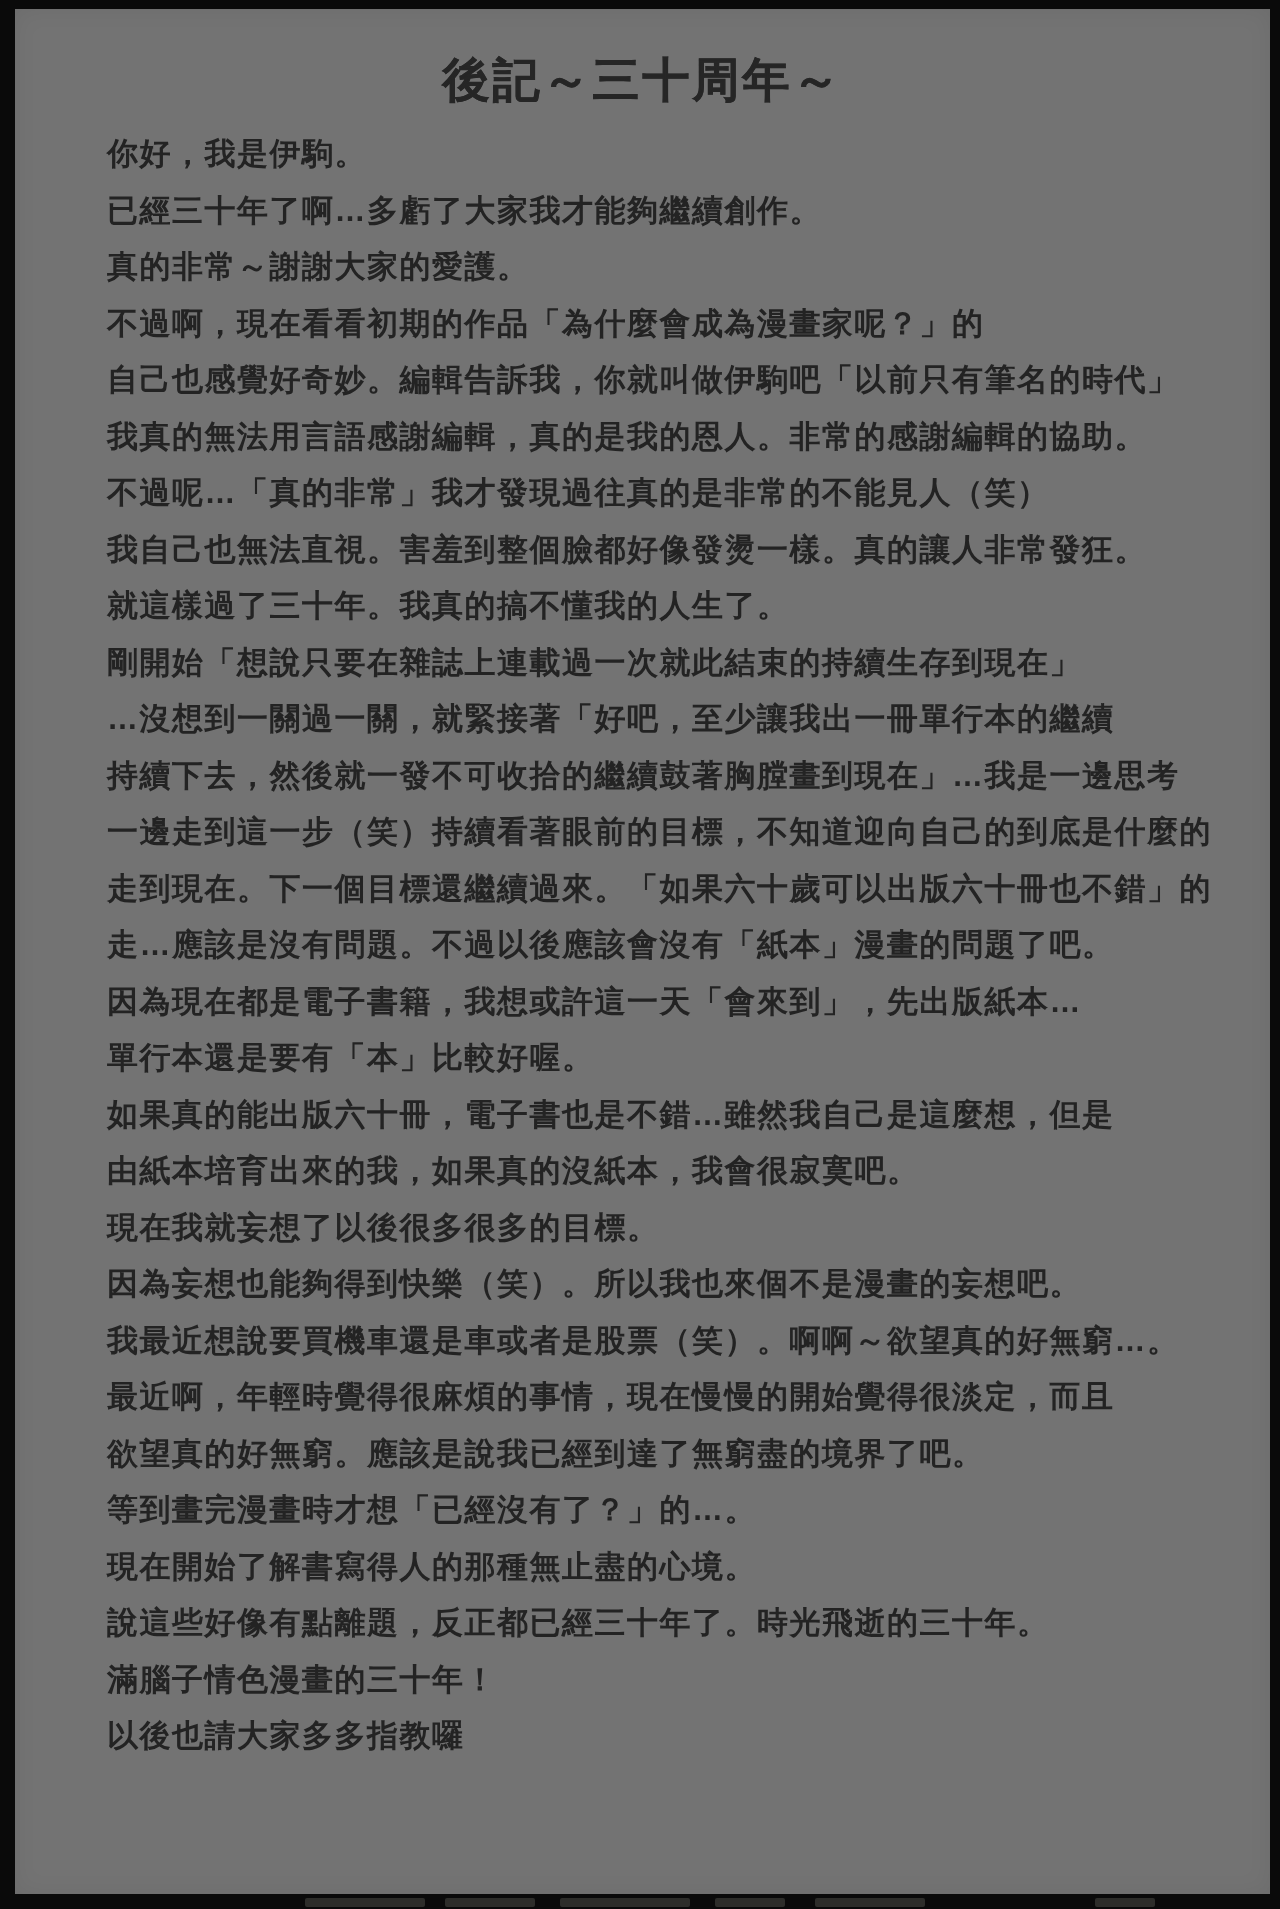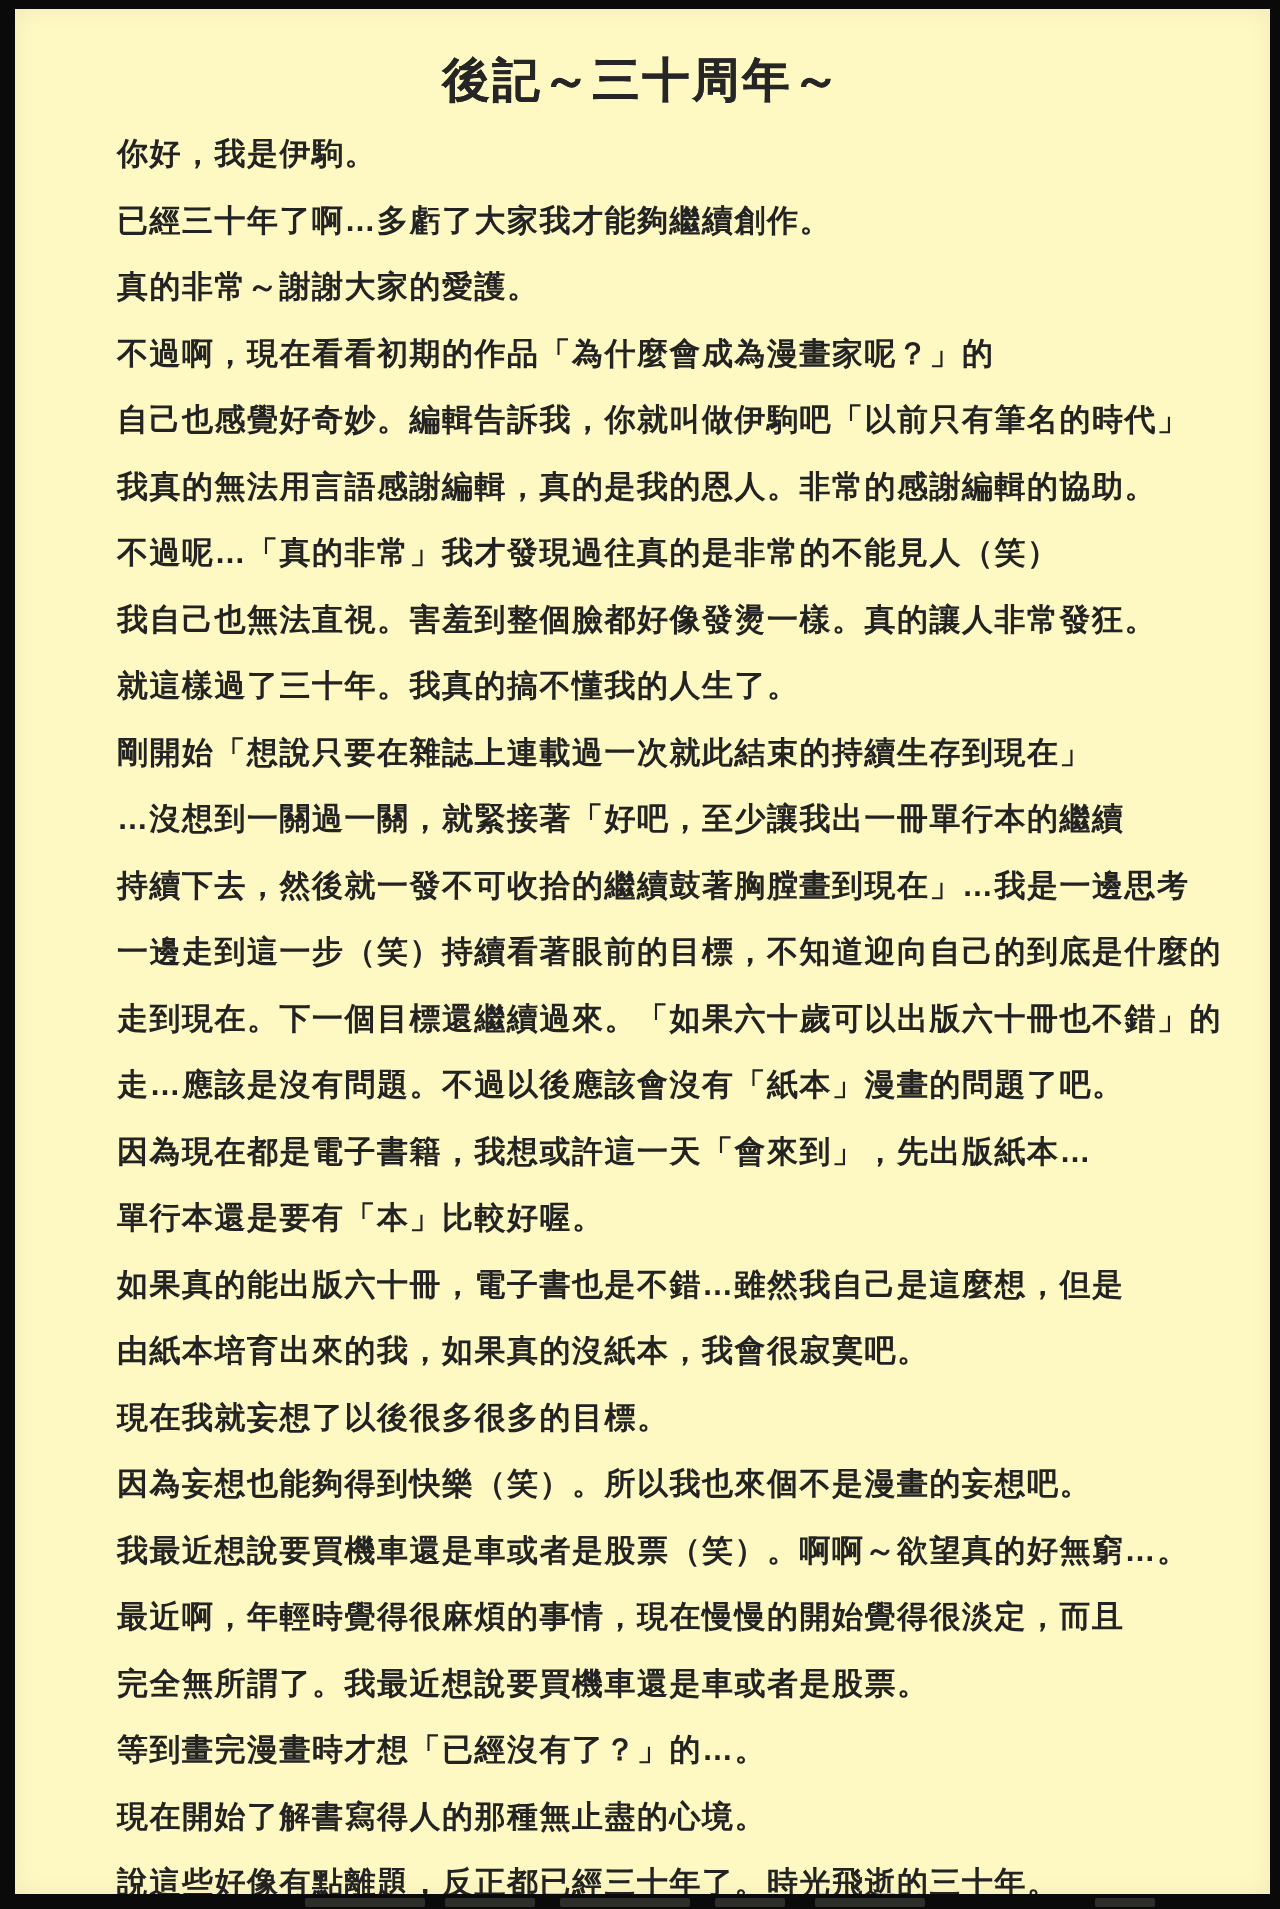--- a/index.html
+++ b/index.html
@@ -13,40 +13,40 @@
     position: relative;
     overflow: hidden;
     font-family: "Liberation Sans", "DejaVu Sans", sans-serif;
   }
   .paper {
     position: absolute;
     top: 9px;
     left: 15px;
     right: 10px;
     bottom: 15px;
-    background: #fef9c3;
+    background: #737373;
     box-shadow: inset 0 0 24px rgba(0,0,0,0.06);
   }
   .page-title {
     margin: 0;
     padding-top: 40px;
     text-align: center;
     font-size: 47px;
     font-weight: bold;
     letter-spacing: 3px;
     color: #262626;
     -webkit-text-stroke: 0.5px #262626;
   }
   .body-text {
     margin-top: 14px;
     padding-left: 92px;
     padding-right: 60px;
   }
   .body-text p {
-    margin: 10px;
+    margin: 0;
     height: 56.5px;
     line-height: 56.5px;
     font-size: 31px;
     font-weight: bold;
     letter-spacing: 1.5px;
     color: #232323;
     white-space: nowrap;
   }
   
   .bottom-artifacts {
@@ -94,21 +94,21 @@
       <p>走到現在。下一個目標還繼續過來。「如果六十歲可以出版六十冊也不錯」的</p>
       <p>走…應該是沒有問題。不過以後應該會沒有「紙本」漫畫的問題了吧。</p>
       <p>因為現在都是電子書籍，我想或許這一天「會來到」，先出版紙本…</p>
       <p>單行本還是要有「本」比較好喔。</p>
       <p>如果真的能出版六十冊，電子書也是不錯…雖然我自己是這麼想，但是</p>
       <p>由紙本培育出來的我，如果真的沒紙本，我會很寂寞吧。</p>
       <p>現在我就妄想了以後很多很多的目標。</p>
       <p>因為妄想也能夠得到快樂（笑）。所以我也來個不是漫畫的妄想吧。</p>
       <p>我最近想說要買機車還是車或者是股票（笑）。啊啊～欲望真的好無窮…。</p>
       <p>最近啊，年輕時覺得很麻煩的事情，現在慢慢的開始覺得很淡定，而且</p>
-      <p>完全無所謂了。我最近想說要買機車還是車或者是股票。</p>
+      <p>欲望真的好無窮。應該是說我已經到達了無窮盡的境界了吧。</p>
       <p>等到畫完漫畫時才想「已經沒有了？」的…。</p>
       <p>現在開始了解書寫得人的那種無止盡的心境。</p>
       <p>說這些好像有點離題，反正都已經三十年了。時光飛逝的三十年。</p>
       <p>滿腦子情色漫畫的三十年！</p>
       <p>以後也請大家多多指教囉</p>
     </div>
 </div>
 
 <div class="bottom-artifacts">
   <span></span>

